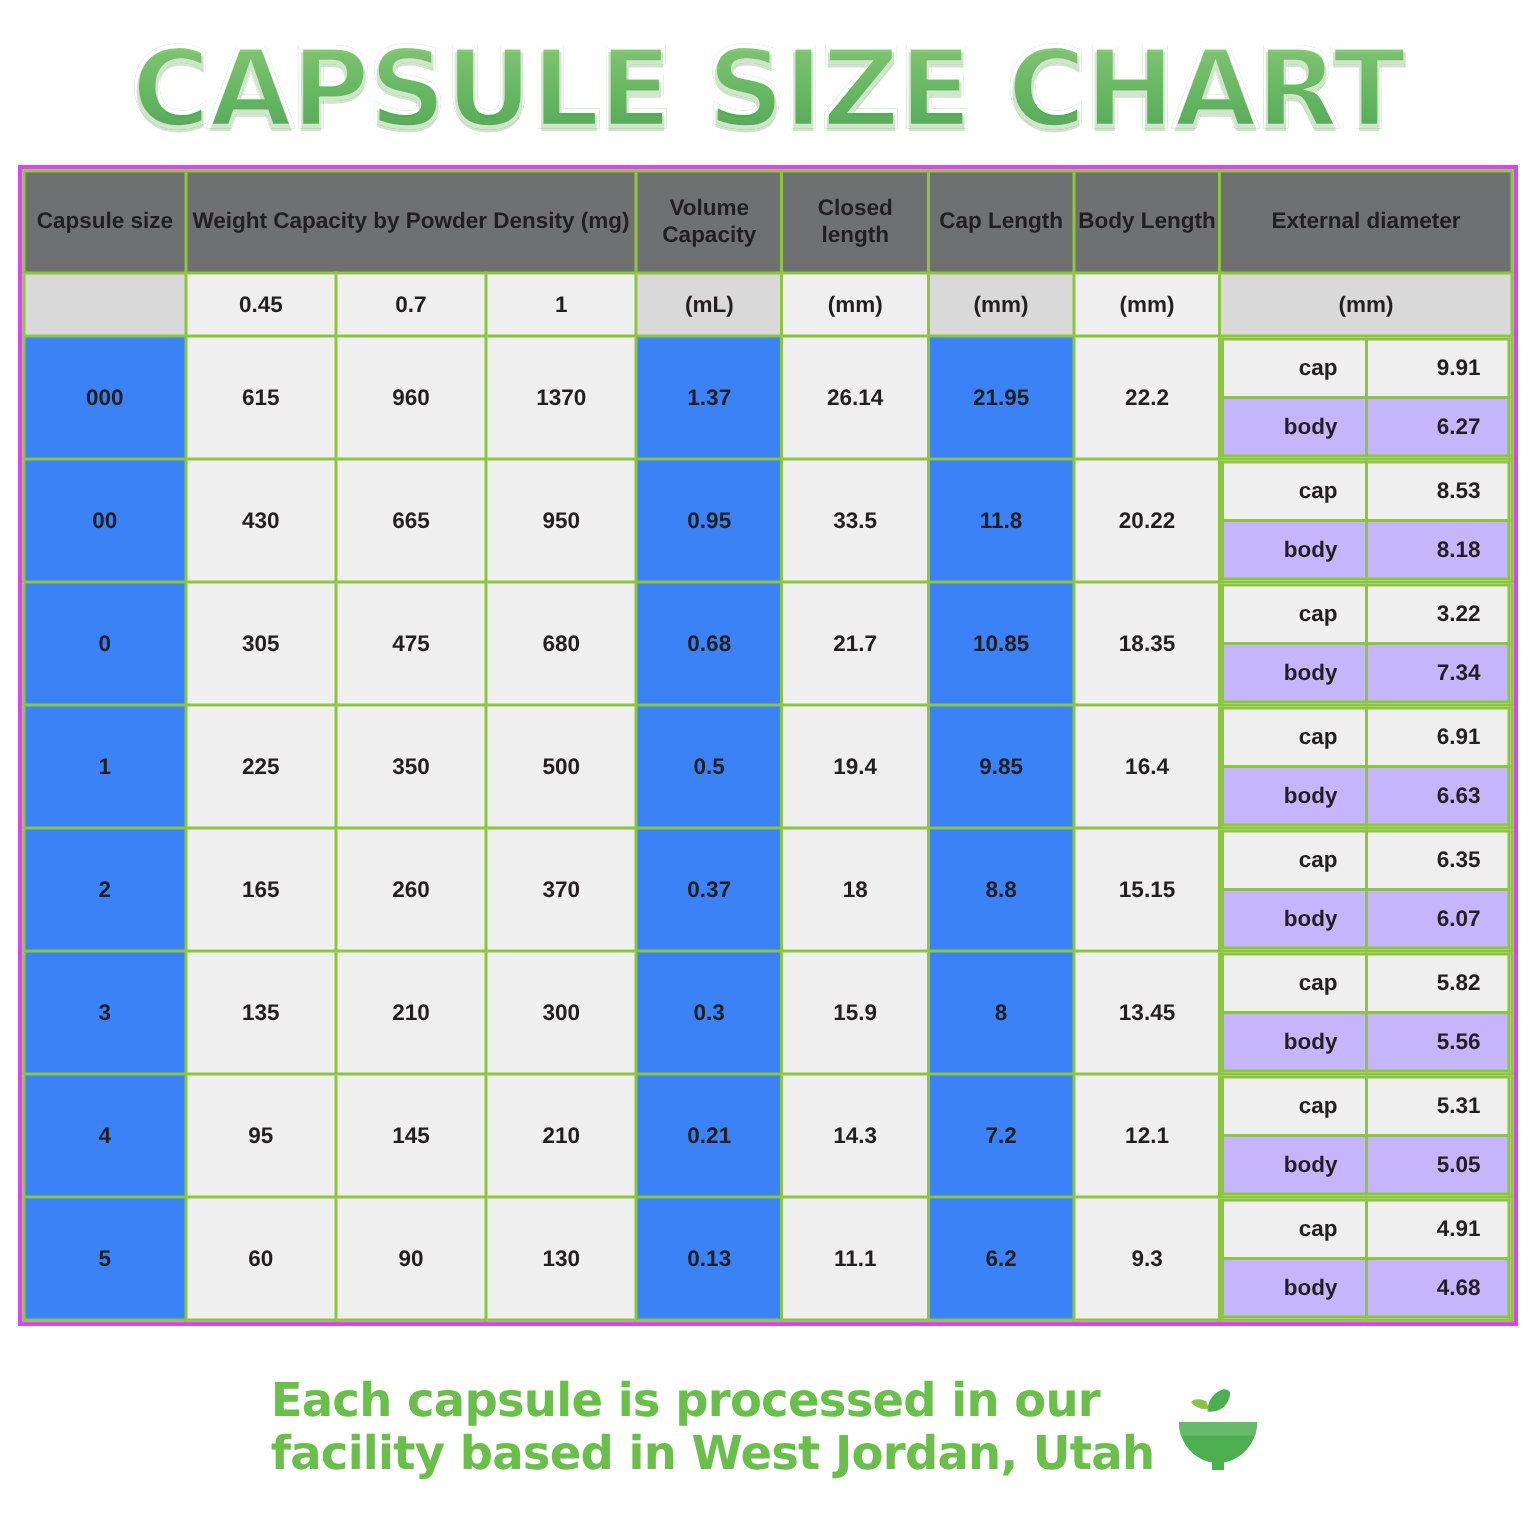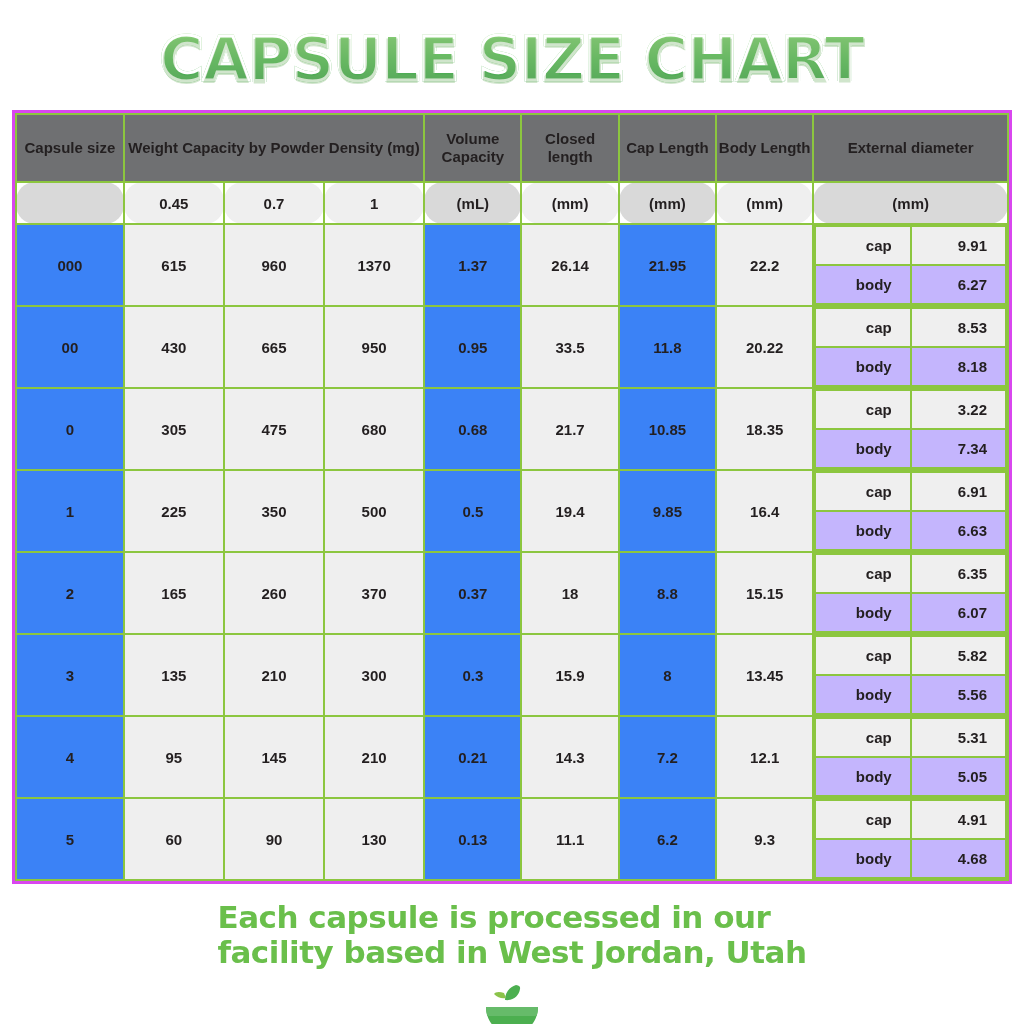--- a/index.html
+++ b/index.html
@@ -17,21 +17,21 @@
 
   
   .title-wrap {
     height: 110px;
     display: flex;
     align-items: center;
     justify-content: center;
     padding-top: 8px;
   }
   .title {
-    font-size: 60px;
+    font-size: 72px;
     font-weight: 900;
     letter-spacing: -1px;
     line-height: 1;
     background: linear-gradient(180deg, #8fd07a 0%, #5cb85c 55%, #3f9e4d 100%);
     -webkit-background-clip: text;
     background-clip: text;
     color: transparent;
     -webkit-text-stroke: 3px #ffffff;
     paint-order: stroke fill;
     text-shadow: 0 3px 0 rgba(120,180,110,0.35);
@@ -69,21 +69,20 @@
     line-height: 1.2;
     padding: 4px 2px;
     border-color: #8cc63f;
   }
   
   .sub td {
     background: #d9d9d9;
     height: 42px;
     font-size: 15px;
     font-weight: bold;
-    border-radius: 19px;
   }
   .sub td.white { background: #efefef; }
 
   
   .shade-dark { background: #3b82f6; }
   .shade-light { background: #efefef; }
 
   td.rowcell { height: 78px; }
 
   
@@ -102,24 +101,24 @@
     padding: 0 18px;
   }
   table.ext td.lbl { text-align: right; width: 50%; background: #efefef; }
   table.ext td.val { text-align: right; width: 50%; background: #efefef; }
   table.ext tr.alt td { background: #c4b5fd; }
 
   
   .footer {
     display: flex;
     align-items: center;
+    justify-content: center;
     gap: 10px;
     padding: 16px 20px 10px 20px;
     height: 130px;
-    flex-direction: column;
   }
   .footer-text {
     font-family: "DejaVu Sans", sans-serif;
     font-size: 31px;
     font-weight: 900;
     line-height: 1.12;
     color: #6abf4b;
     text-align: left;
     letter-spacing: -0.5px;
     max-width: 640px;

